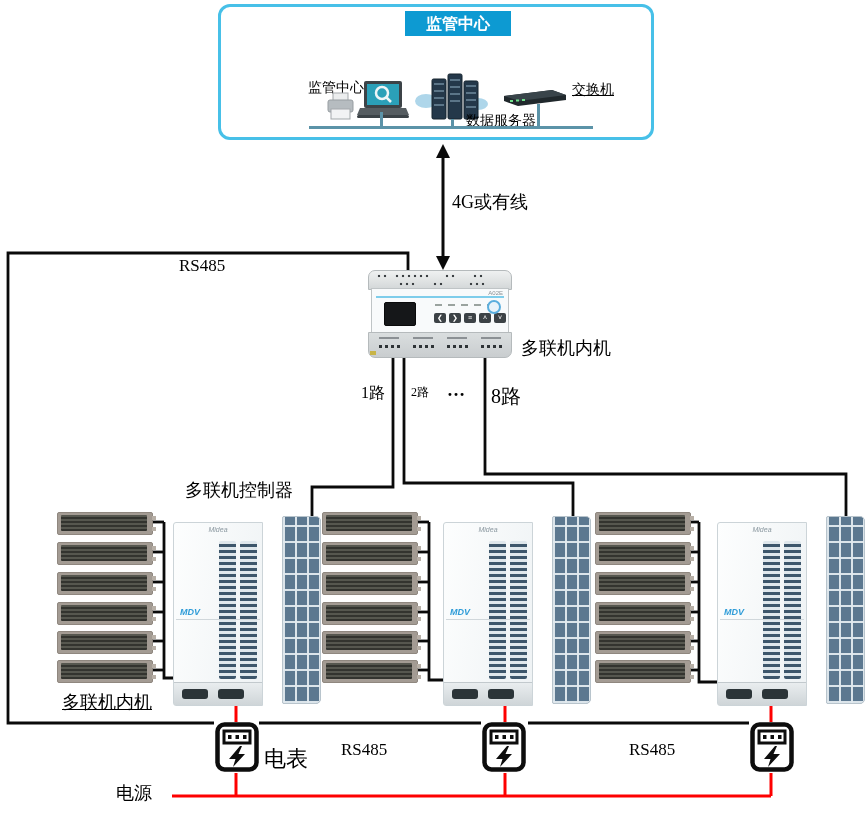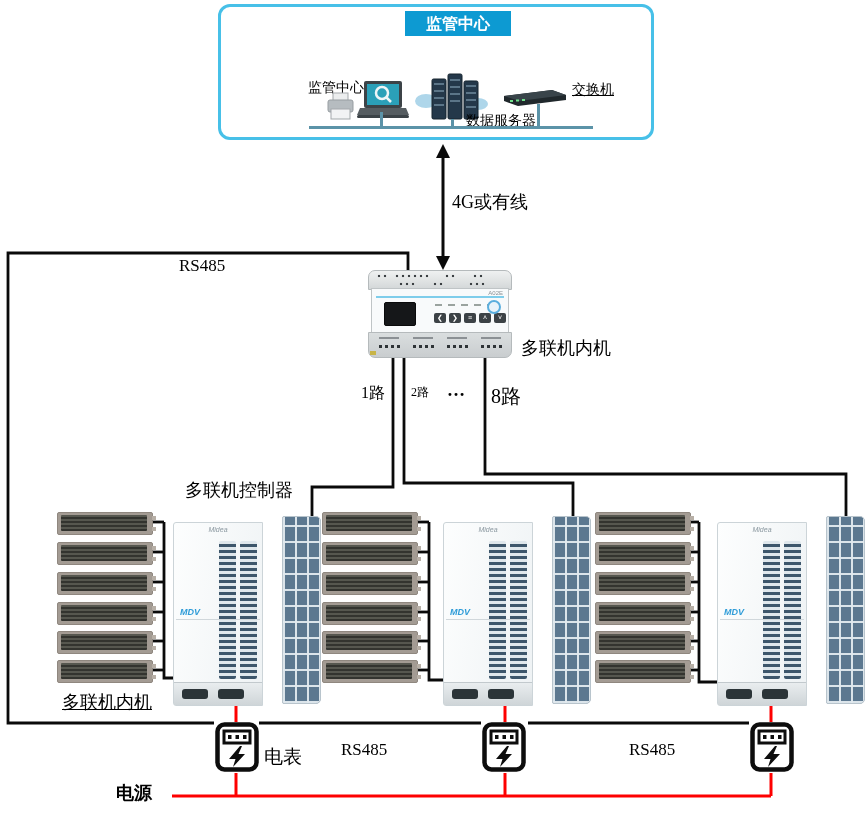--- a/index.html
+++ b/index.html
@@ -383,18 +383,18 @@
   </svg>
   <svg class="meter" style="left:750px;top:722px;" viewBox="0 0 44 50">
     <rect x="2.5" y="2.5" width="39" height="45" rx="7" fill="#fff" stroke="#0d0d0d" stroke-width="4.5"></rect>
     <rect x="9" y="9" width="26" height="12" fill="#fff" stroke="#0d0d0d" stroke-width="3"></rect>
     <rect x="13" y="13" width="3.5" height="4" fill="#0d0d0d"></rect>
       <rect x="20.5" y="13" width="3.5" height="4" fill="#0d0d0d"></rect>
       <rect x="28" y="13" width="3.5" height="4" fill="#0d0d0d"></rect>
     <path d="M25 24 L14 37 L20.5 37 L18 45 L30 32 L23.5 32 L27 24 Z" fill="#0d0d0d"></path>
   </svg>
 
-  <div class="lbl" style="left:264px;top:744px;font-size:19px;">电表</div>
+  <div class="lbl" style="left:264px;top:744px;font-size:22px;">电表</div>
   <div class="lbl serif" style="left:341px;top:740px;font-size:17px;">RS485</div>
   <div class="lbl serif" style="left:629px;top:740px;font-size:17px;">RS485</div>
-  <div class="lbl" style="left:116px;top:781px;font-size:18px;font-weight:bold;">电源</div>
+  <div class="lbl" style="left:116px;top:781px;font-size:18px;font-weight:normal;">电源</div>
 
 </div>
 
 </body></html>

